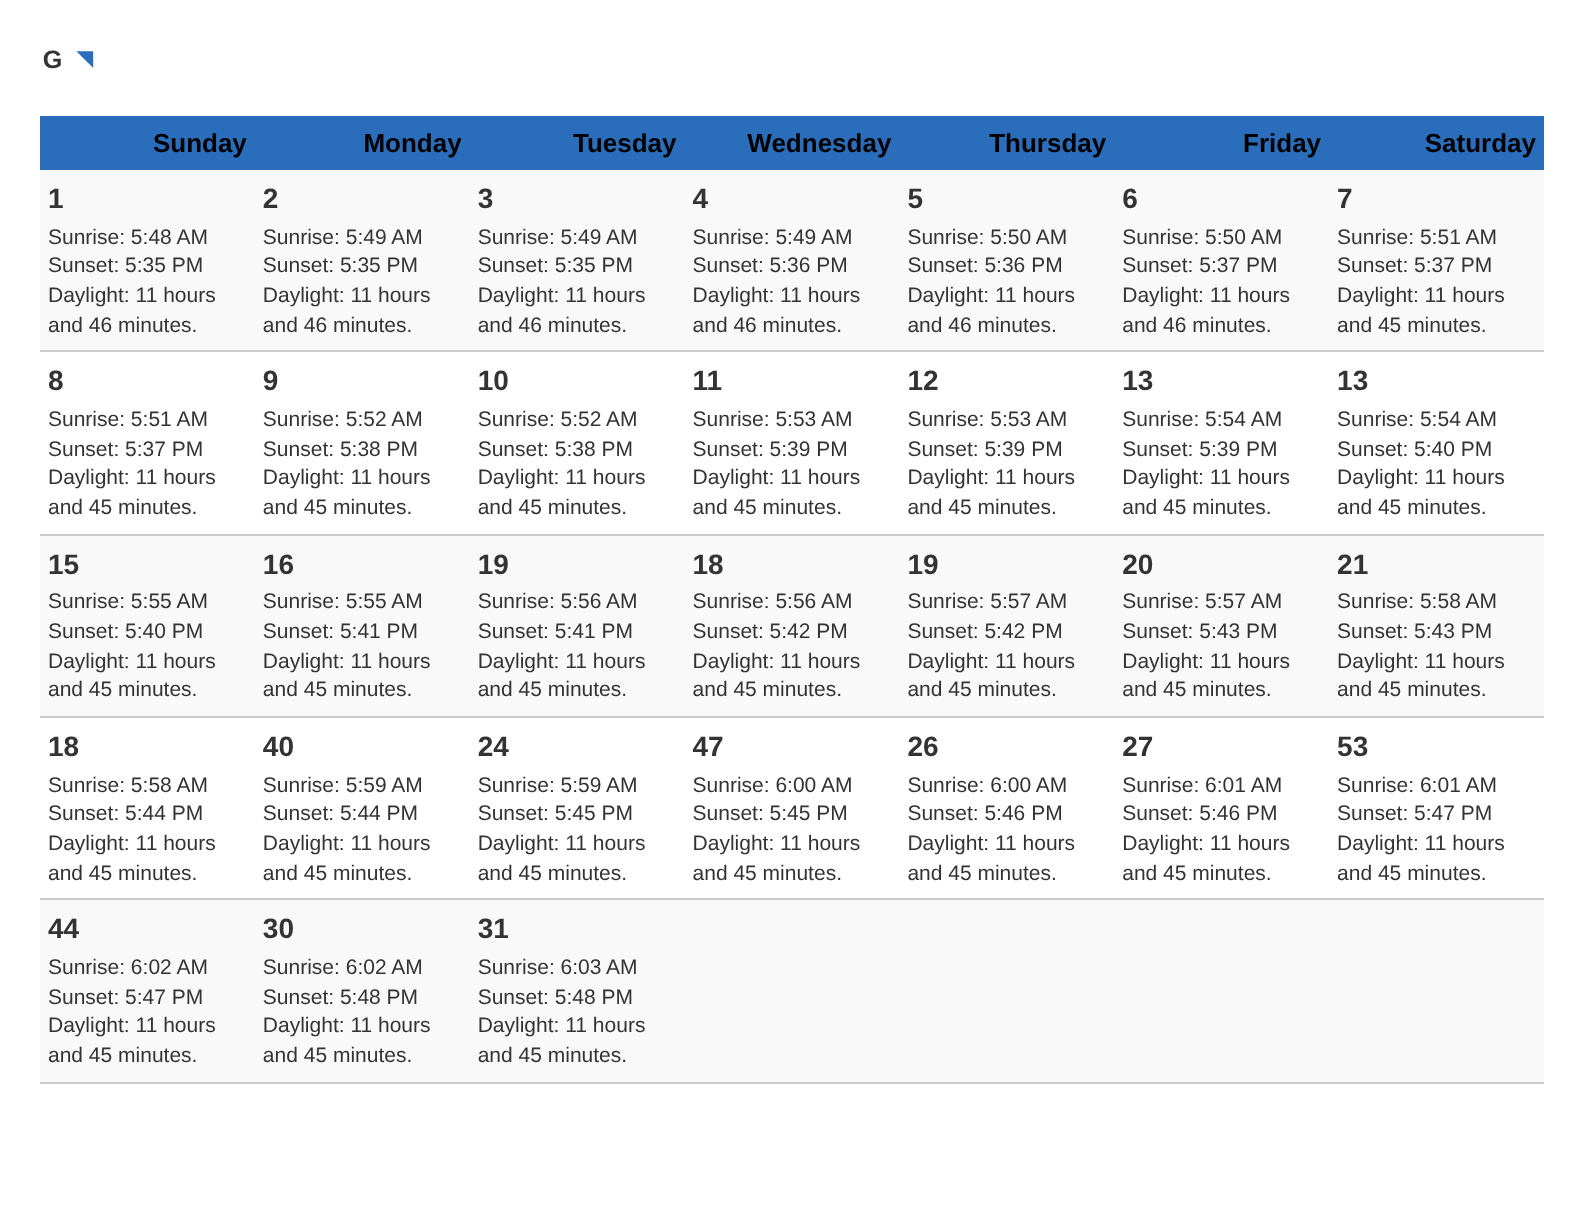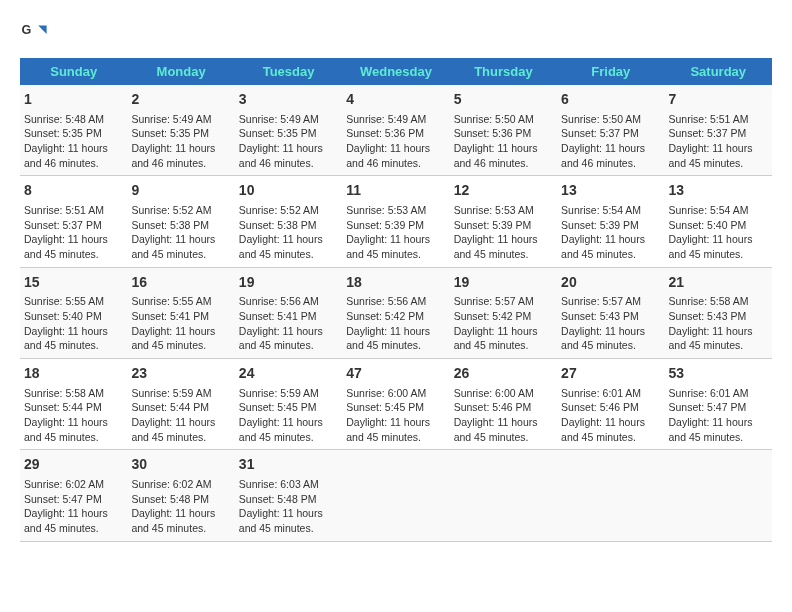--- a/index.html
+++ b/index.html
@@ -48,23 +48,23 @@
       font-size: 16px;
       color: #333;
     }
     table {
       width: 100%;
       border-collapse: collapse;
       font-size: 11px;
     }
     thead tr th {
       background-color: #2a6ebb;
-      color: #5eead4;
+      color: #000000;
       padding: 6px 4px;
-      text-align: center;
+      text-align: right;
       font-size: 13px;
       font-weight: bold;
     }
     tbody tr {
       border-bottom: 1px solid #ccc;
     }
     tbody tr:nth-child(odd) {
       background-color: #f9f9f9;
     }
     tbody tr:nth-child(even) {
@@ -143,29 +143,29 @@
         <td><span class="day-num">15</span><span>Sunrise: 5:55 AM</span><br><span>Sunset: 5:40 PM</span><br><span>Daylight: 11 hours and 45 minutes.</span></td>
         <td><span class="day-num">16</span><span>Sunrise: 5:55 AM</span><br><span>Sunset: 5:41 PM</span><br><span>Daylight: 11 hours and 45 minutes.</span></td>
         <td><span class="day-num">19</span><span>Sunrise: 5:56 AM</span><br><span>Sunset: 5:41 PM</span><br><span>Daylight: 11 hours and 45 minutes.</span></td>
         <td><span class="day-num">18</span><span>Sunrise: 5:56 AM</span><br><span>Sunset: 5:42 PM</span><br><span>Daylight: 11 hours and 45 minutes.</span></td>
         <td><span class="day-num">19</span><span>Sunrise: 5:57 AM</span><br><span>Sunset: 5:42 PM</span><br><span>Daylight: 11 hours and 45 minutes.</span></td>
         <td><span class="day-num">20</span><span>Sunrise: 5:57 AM</span><br><span>Sunset: 5:43 PM</span><br><span>Daylight: 11 hours and 45 minutes.</span></td>
         <td><span class="day-num">21</span><span>Sunrise: 5:58 AM</span><br><span>Sunset: 5:43 PM</span><br><span>Daylight: 11 hours and 45 minutes.</span></td>
       </tr>
       <tr class="week-row">
         <td><span class="day-num">18</span><span>Sunrise: 5:58 AM</span><br><span>Sunset: 5:44 PM</span><br><span>Daylight: 11 hours and 45 minutes.</span></td>
-        <td><span class="day-num">23</span><span>Sunrise: 5:59 AM</span><br><span>Sunset: 5:44 PM</span><br><span>Daylight: 11 hours and 45 minutes.</span></td>
+        <td><span class="day-num">40</span><span>Sunrise: 5:59 AM</span><br><span>Sunset: 5:44 PM</span><br><span>Daylight: 11 hours and 45 minutes.</span></td>
         <td><span class="day-num">24</span><span>Sunrise: 5:59 AM</span><br><span>Sunset: 5:45 PM</span><br><span>Daylight: 11 hours and 45 minutes.</span></td>
         <td><span class="day-num">47</span><span>Sunrise: 6:00 AM</span><br><span>Sunset: 5:45 PM</span><br><span>Daylight: 11 hours and 45 minutes.</span></td>
         <td><span class="day-num">26</span><span>Sunrise: 6:00 AM</span><br><span>Sunset: 5:46 PM</span><br><span>Daylight: 11 hours and 45 minutes.</span></td>
         <td><span class="day-num">27</span><span>Sunrise: 6:01 AM</span><br><span>Sunset: 5:46 PM</span><br><span>Daylight: 11 hours and 45 minutes.</span></td>
         <td><span class="day-num">53</span><span>Sunrise: 6:01 AM</span><br><span>Sunset: 5:47 PM</span><br><span>Daylight: 11 hours and 45 minutes.</span></td>
       </tr>
       <tr class="week-row">
-        <td><span class="day-num">29</span><span>Sunrise: 6:02 AM</span><br><span>Sunset: 5:47 PM</span><br><span>Daylight: 11 hours and 45 minutes.</span></td>
+        <td><span class="day-num">44</span><span>Sunrise: 6:02 AM</span><br><span>Sunset: 5:47 PM</span><br><span>Daylight: 11 hours and 45 minutes.</span></td>
         <td><span class="day-num">30</span><span>Sunrise: 6:02 AM</span><br><span>Sunset: 5:48 PM</span><br><span>Daylight: 11 hours and 45 minutes.</span></td>
         <td><span class="day-num">31</span><span>Sunrise: 6:03 AM</span><br><span>Sunset: 5:48 PM</span><br><span>Daylight: 11 hours and 45 minutes.</span></td>
         <td></td>
         <td></td>
         <td></td>
         <td></td>
       </tr>
     </tbody>
 </table>
 

